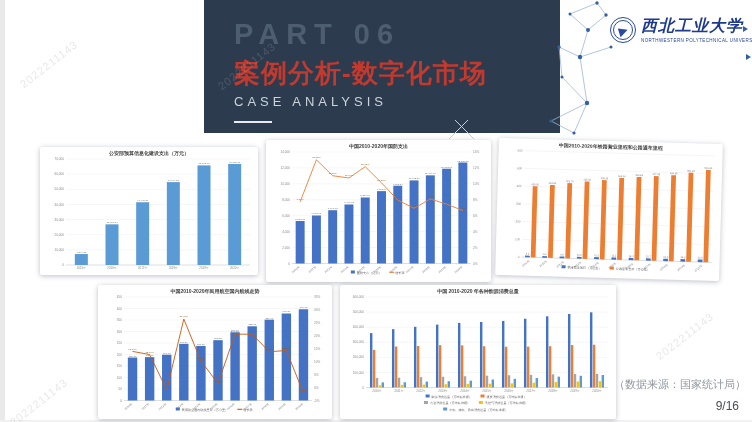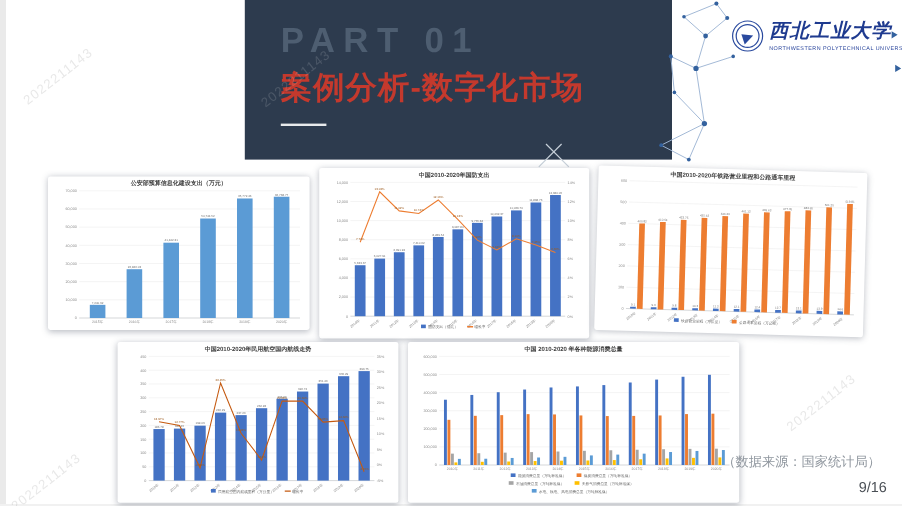--- a/index.html
+++ b/index.html
@@ -33,39 +33,40 @@
   
   .card{position:absolute;background:#fff;border-radius:2px;z-index:3;
         box-shadow:0 1px 5px rgba(60,70,90,.35);}
   .card svg{display:block;}
   #cardA{left:40px; top:147px;width:218px;height:128px;}
   #cardB{left:266px;top:140px;width:225px;height:142px;}
   #cardC{left:497px;top:141px;width:224px;height:137px;transform:rotate(1.6deg);}
   #cardD{left:98px; top:285px;width:234px;height:134px;}
   #cardE{left:340px;top:285px;width:276px;height:134px;}
 
-  .source-note{position:absolute;right:18px;top:377px;font-size:11px;color:#8f969e;z-index:3;}
+  .source-note{position:absolute;right:6px;top:377px;font-size:11px;color:#8f969e;z-index:3;}
   .page-indicator{position:absolute;right:13px;top:399px;font-size:12px;color:#4a4f55;z-index:3;}
 
   .wm{position:absolute;font-size:11px;letter-spacing:1px;transform:rotate(-38deg);
       color:rgba(140,140,140,.20);z-index:4;pointer-events:none;white-space:nowrap;}
   .wm.light{color:rgba(255,255,255,.14);}
 
   #deco{position:absolute;left:0;top:0;z-index:2;pointer-events:none;}
   svg text{font-family:"Liberation Sans",sans-serif;}
 </style>
 </head>
 <body>
 
 <div class="frame-left"></div>
 <div class="frame-bottom"></div>
 
 <div class="header">
-  <div class="part">PART 01</div>
+  <div class="part">PART 06</div>
   <div class="slide-title">案例分析-数字化市场</div>
+  <div class="slide-sub">CASE ANALYSIS</div>
   <div class="underline"></div>
 </div>
 
 <svg id="deco" width="752" height="422">
   <g stroke="#9fb6d4" stroke-width="0.8" fill="none">
     <line x1="570" y1="14" x2="597" y2="3"></line>
       <line x1="597" y1="3" x2="606" y2="15"></line>
     <line x1="606" y1="15" x2="588" y2="30"></line>
       <line x1="588" y1="30" x2="570" y2="14"></line>
     <line x1="588" y1="30" x2="580" y2="57"></line>

